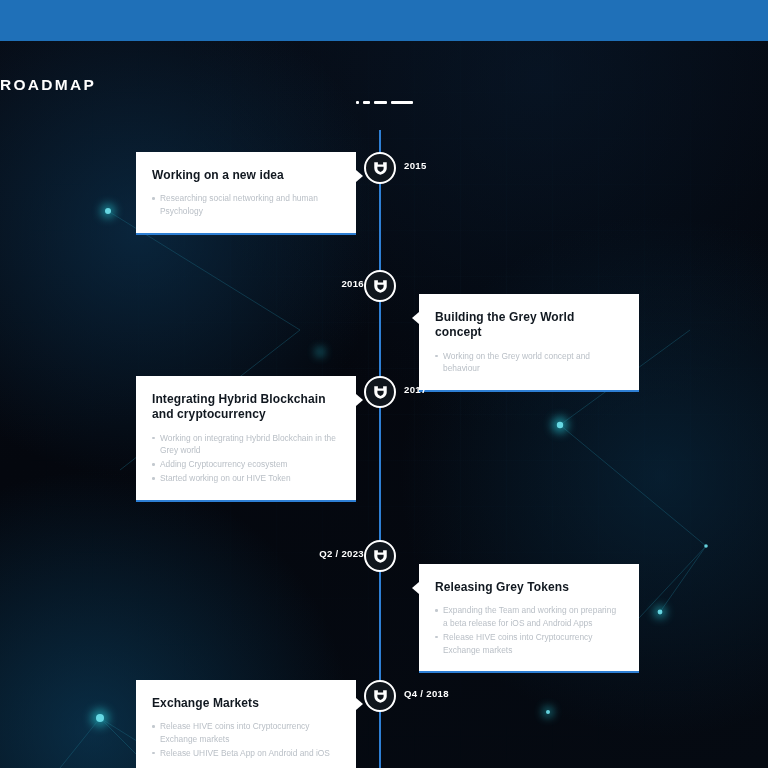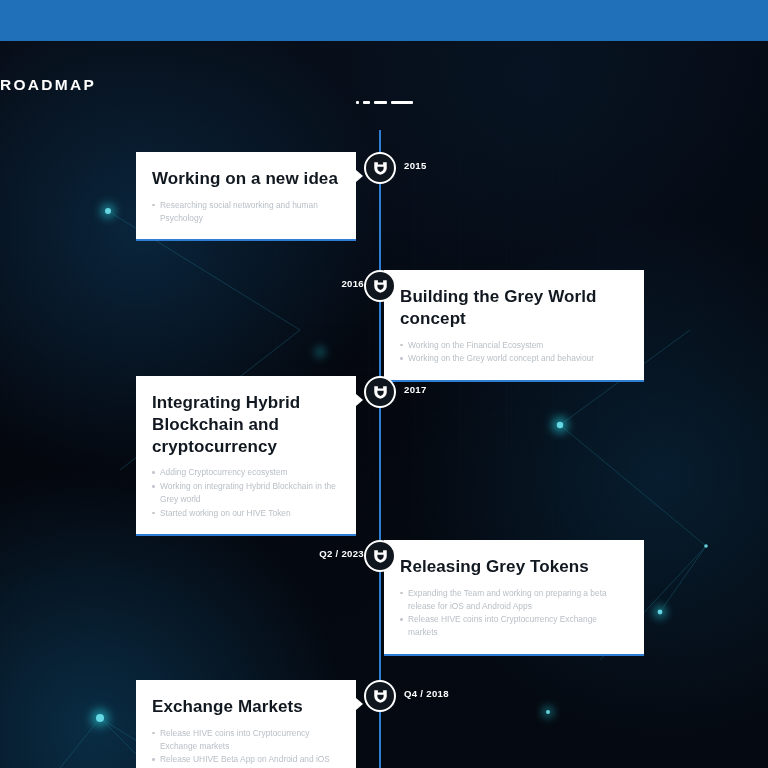--- a/index.html
+++ b/index.html
@@ -64,25 +64,25 @@
   .row{position:absolute;left:0;width:768px;}
 
   .card{
     position:absolute;top:0;
     background:#ffffff;
     border-bottom:2px solid #2e7fd4;
     box-sizing:border-box;
     padding:16px 16px 14px 16px;
   }
   .card.left{left:136px;width:220px;}
-  .card.right{left:384px;width:260px;}
+  .card.right{left:419px;width:220px;margin-top:24px;}
 
   .card h3{
     margin:0 0 9px 0;
-    color:#111820;font-size:17px;font-weight:bold;line-height:1.28;
+    color:#111820;font-size:12px;font-weight:bold;line-height:1.28;
     letter-spacing:.1px;
   }
   .card ul{margin:0;padding:0;list-style:none;}
   .card li{
     position:relative;
     color:#b9bfc6;font-size:8.4px;line-height:1.52;
     padding-left:8px;margin-bottom:1px;
   }
   .card li:before{
     content:"";position:absolute;left:0;top:5px;
@@ -185,38 +185,37 @@
             <path fill="#ffffff" d="M3.2 3.2h5.1v3.1h7.4V3.2h5.1v8.1c0 4.9-3.2 8-9 9.5-5.8-1.5-8.6-4.6-8.6-9.5V3.2zM7.6 9.6v2.2c0 2.6 1.6 4.3 4.4 5.2 2.8-.9 4.4-2.6 4.4-5.2V9.6H7.6z"></path>
           </svg>
         </div>
         <div class="year on-right">2015</div>
       </div>
       <div class="row" style="top: 140px;">
         <div class="card right">
           <div class="notch"></div>
           <h3>Building the Grey World concept</h3>
           <ul>
-            <li>Working on the Financial Ecosystem</li>
             <li>Working on the Grey world concept and behaviour</li>
           </ul>
         </div>
         <div class="marker">
           <svg width="17" height="17" viewBox="0 0 24 24">
             <path fill="#ffffff" d="M3.2 3.2h5.1v3.1h7.4V3.2h5.1v8.1c0 4.9-3.2 8-9 9.5-5.8-1.5-8.6-4.6-8.6-9.5V3.2zM7.6 9.6v2.2c0 2.6 1.6 4.3 4.4 5.2 2.8-.9 4.4-2.6 4.4-5.2V9.6H7.6z"></path>
           </svg>
         </div>
         <div class="year on-left">2016</div>
       </div>
       <div class="row" style="top: 246px;">
         <div class="card left">
           <div class="notch"></div>
           <h3>Integrating Hybrid Blockchain and cryptocurrency</h3>
           <ul>
+            <li>Working on integrating Hybrid Blockchain in the Grey world</li>
             <li>Adding Cryptocurrency ecosystem</li>
-            <li>Working on integrating Hybrid Blockchain in the Grey world</li>
             <li>Started working on our HIVE Token</li>
           </ul>
         </div>
         <div class="marker">
           <svg width="17" height="17" viewBox="0 0 24 24">
             <path fill="#ffffff" d="M3.2 3.2h5.1v3.1h7.4V3.2h5.1v8.1c0 4.9-3.2 8-9 9.5-5.8-1.5-8.6-4.6-8.6-9.5V3.2zM7.6 9.6v2.2c0 2.6 1.6 4.3 4.4 5.2 2.8-.9 4.4-2.6 4.4-5.2V9.6H7.6z"></path>
           </svg>
         </div>
         <div class="year on-right">2017</div>
       </div>

